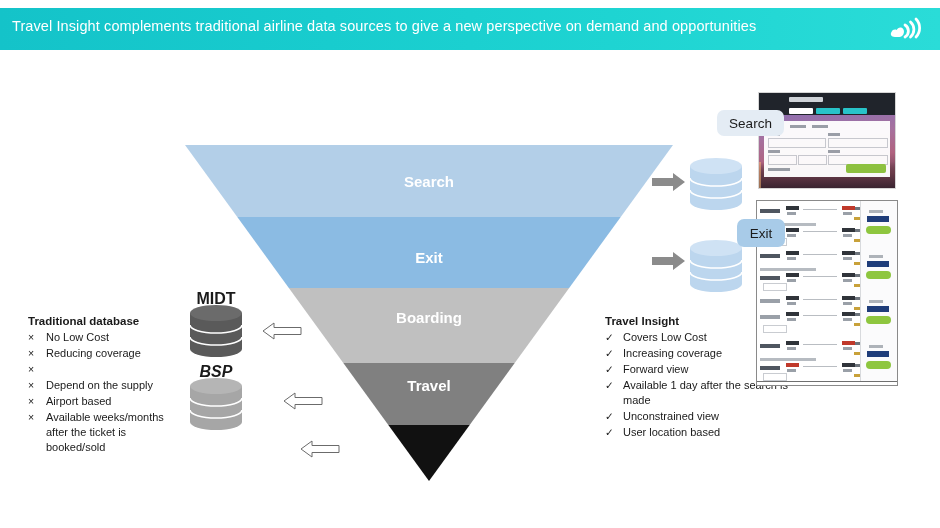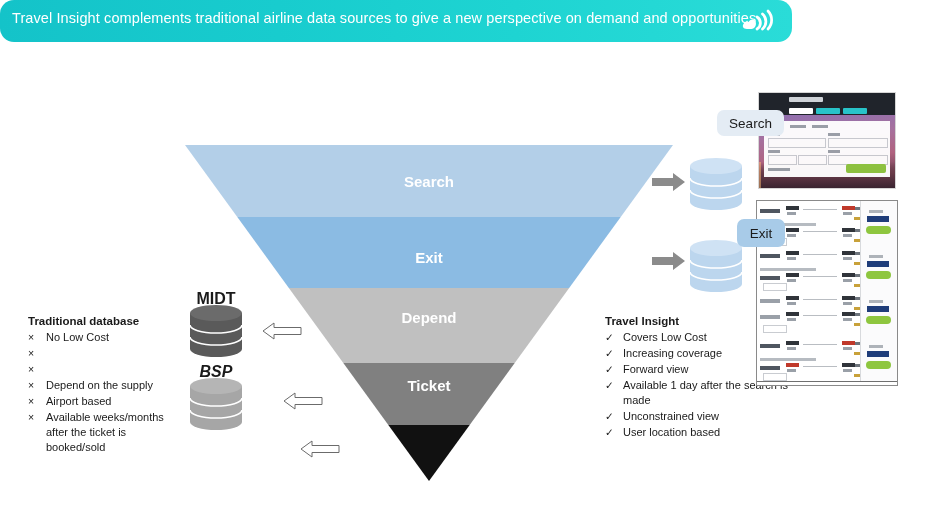--- a/index.html
+++ b/index.html
@@ -14,24 +14,23 @@
     position: relative;
     width: 940px;
     height: 528px;
     overflow: hidden;
     background: #ffffff;
   }
 
   
   #header {
     position: absolute;
-    left: 0; top: 0;
-    width: 792px; height: 42px;
+    left: 0; top: 8px;
+    width: 940px; height: 42px;
     background: linear-gradient(90deg, #14c3c9 0%, #18ccce 35%, #1ed4d2 65%, #2adcd8 100%);
-    border-radius: 14px;
   }
   #header-title {
     position: absolute;
     left: 12px; top: 10px;
     font-size: 14.5px;
     color: #ffffff;
     letter-spacing: 0.1px;
     white-space: nowrap;
   }
   #logo {
@@ -289,33 +288,34 @@
         <rect x="0" y="0" width="488" height="72" fill="#b3cfe8"></rect>
         <rect x="0" y="72" width="488" height="71" fill="#8bbbe3"></rect>
         <rect x="0" y="143" width="488" height="75" fill="#c0c0c0"></rect>
         <rect x="0" y="218" width="488" height="62" fill="#808080"></rect>
         <rect x="0" y="280" width="488" height="56" fill="#111111"></rect>
       </g>
     </svg>
 
     <div class="band-label" id="lbl-search">Search</div>
     <div class="band-label" id="lbl-exit">Exit</div>
-    <div class="band-label" id="lbl-booking">Depend</div>
-    <div class="band-label" id="lbl-ticket">Ticket</div>
+    <div class="band-label" id="lbl-booking">Boarding</div>
+    <div class="band-label" id="lbl-ticket">Travel</div>
 
   </div>
 
   <div id="left-block">
     <div class="block-title">Traditional database</div>
     <div class="bullet-row">
       <span class="bullet-mark">×</span>
       <span class="bullet-text">No Low Cost</span>
     </div>
     <div class="bullet-row">
       <span class="bullet-mark">×</span>
+      <span class="bullet-text">Reducing coverage</span>
     </div>
     <div class="bullet-row">
       <span class="bullet-mark">×</span>
     </div>
     <div class="bullet-row">
       <span class="bullet-mark">×</span>
       <span class="bullet-text">Depend on the supply</span>
     </div>
     <div class="bullet-row">
       <span class="bullet-mark">×</span>

